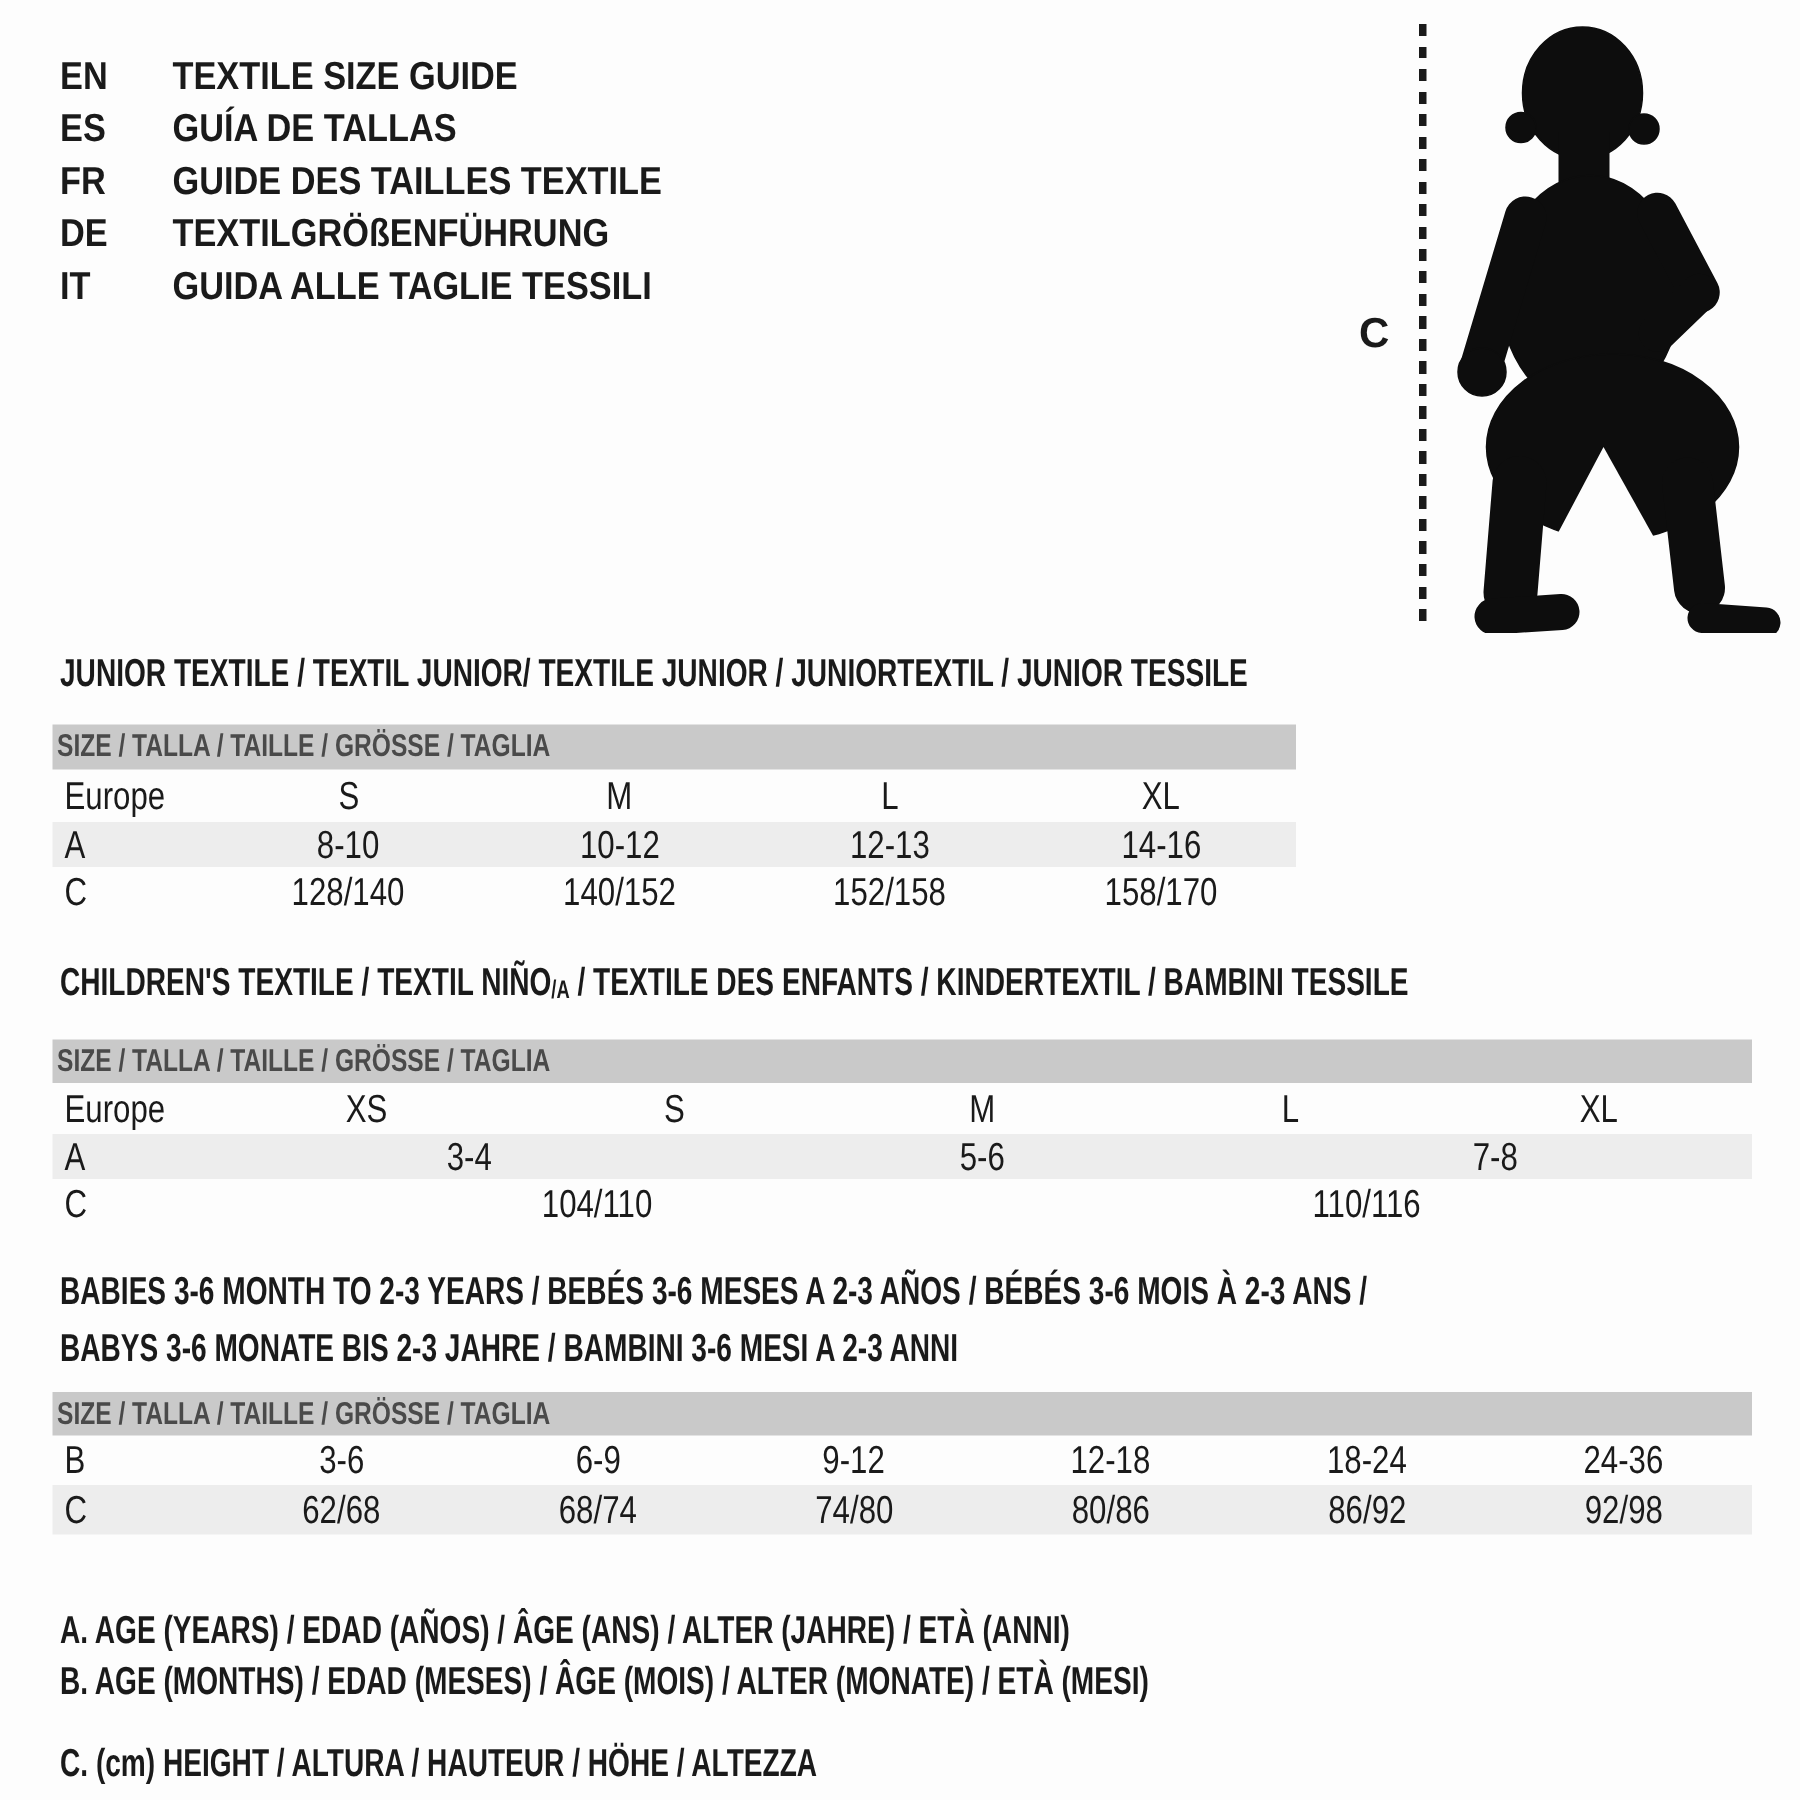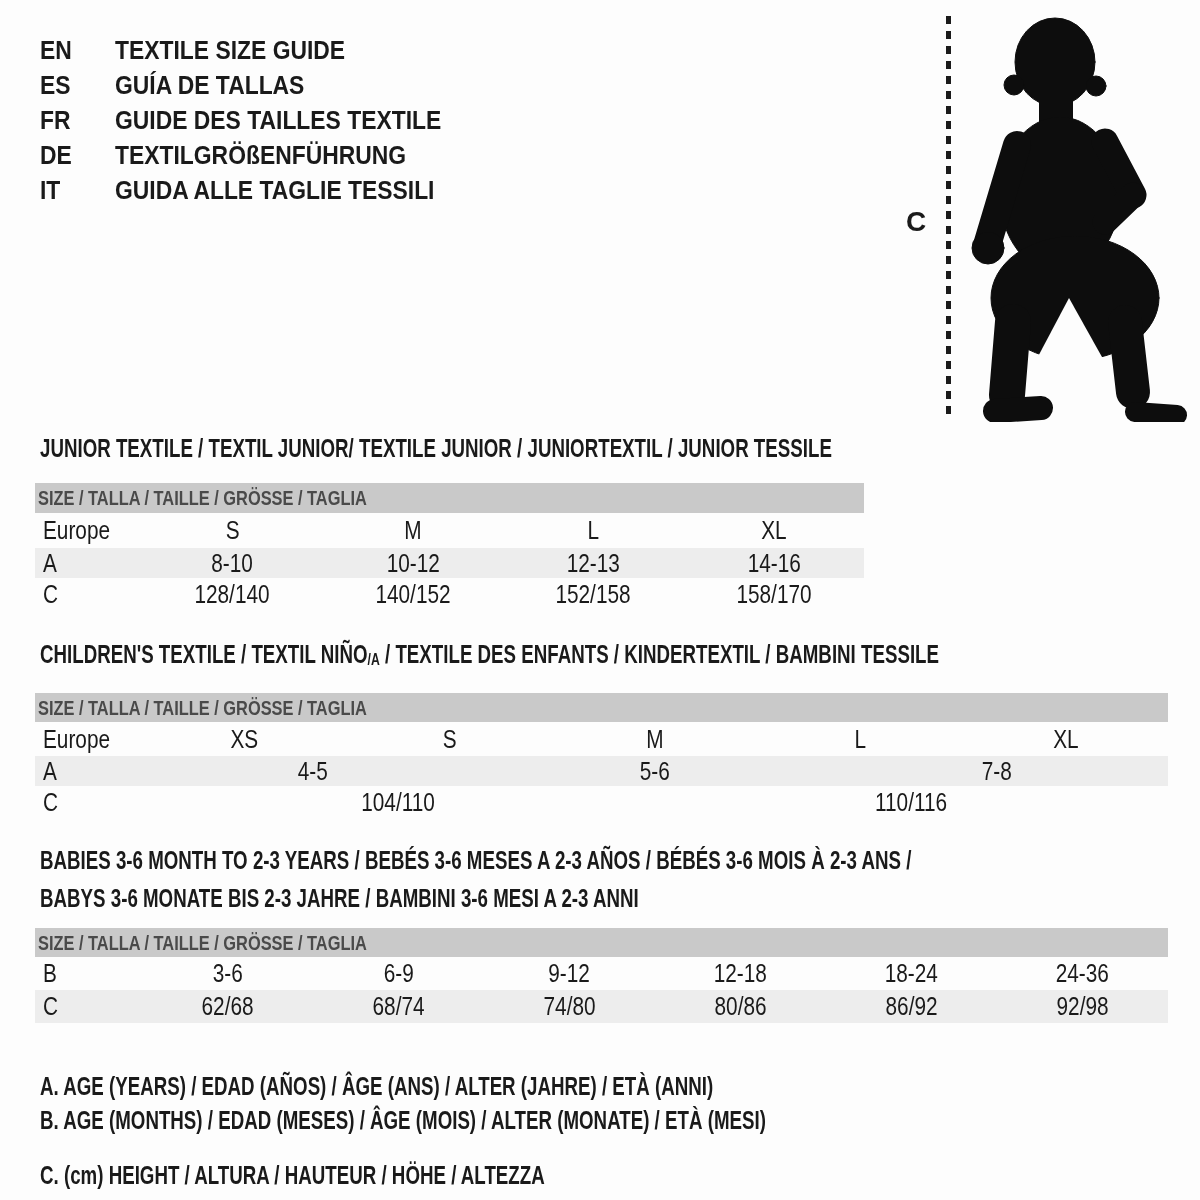--- a/index.html
+++ b/index.html
@@ -138,21 +138,21 @@
     <div class="trow" style="height:34px;">
       <div class="cell lab"><span class="cx">Europe</span></div>
       <div class="cell"><span class="cx">XS</span></div>
       <div class="cell"><span class="cx">S</span></div>
       <div class="cell"><span class="cx">M</span></div>
       <div class="cell"><span class="cx">L</span></div>
       <div class="cell"><span class="cx">XL</span></div>
     </div>
     <div class="trow alt" style="height:30px;">
       <div class="cell lab"><span class="cx">A</span></div>
-      <div class="cell"><span class="cx">4-5</span></div>
+      <div class="cell"><span class="cx">3-4</span></div>
       <div class="cell"><span class="cx">5-6</span></div>
       <div class="cell"><span class="cx">7-8</span></div>
     </div>
     <div class="trow" style="height:33px;">
       <div class="cell lab"><span class="cx">C</span></div>
       <div class="cell"><span class="cx">104/110</span></div>
       <div class="cell"><span class="cx">110/116</span></div>
     </div>
   </div>
 

